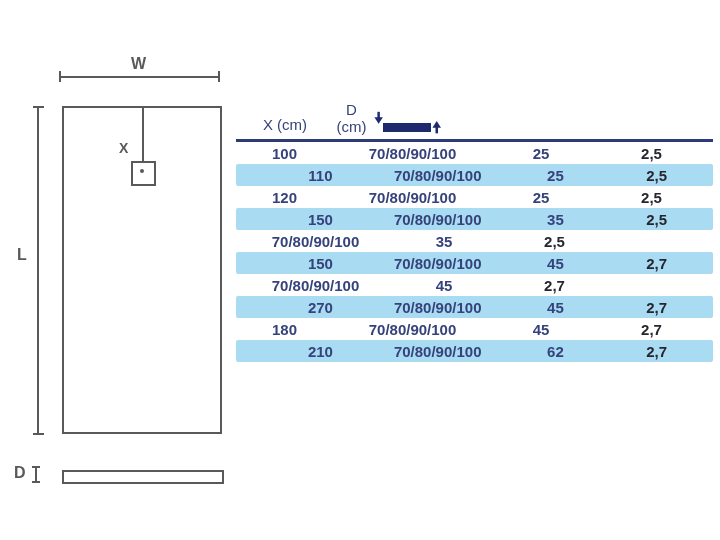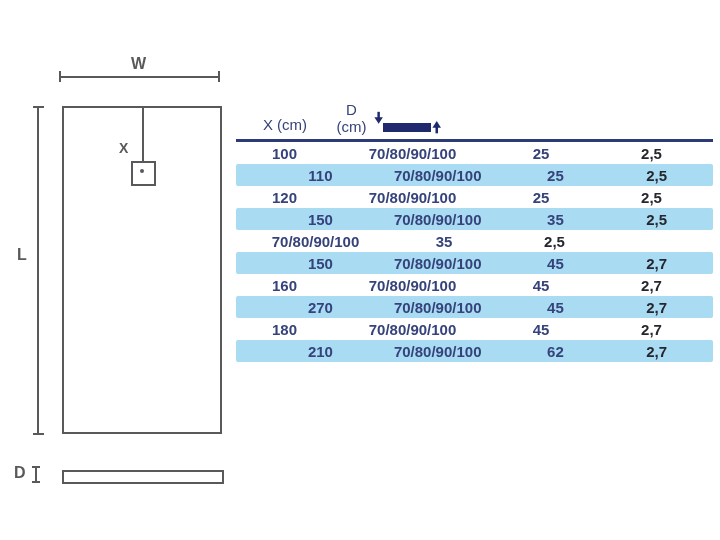--- a/index.html
+++ b/index.html
@@ -123,21 +123,20 @@
   </div>
 
   <div class="row alt">
     <div class="cell col-l">150</div>
     <div class="cell col-w">70/80/90/100</div>
     <div class="cell col-x">45</div>
     <div class="cell col-d">2,7</div>
   </div>
 
   <div class="row">
-    <div class="cell col-l">160</div>
     <div class="cell col-w">70/80/90/100</div>
     <div class="cell col-x">45</div>
     <div class="cell col-d">2,7</div>
   </div>
 
   <div class="row alt">
     <div class="cell col-l">270</div>
     <div class="cell col-w">70/80/90/100</div>
     <div class="cell col-x">45</div>
     <div class="cell col-d">2,7</div>

